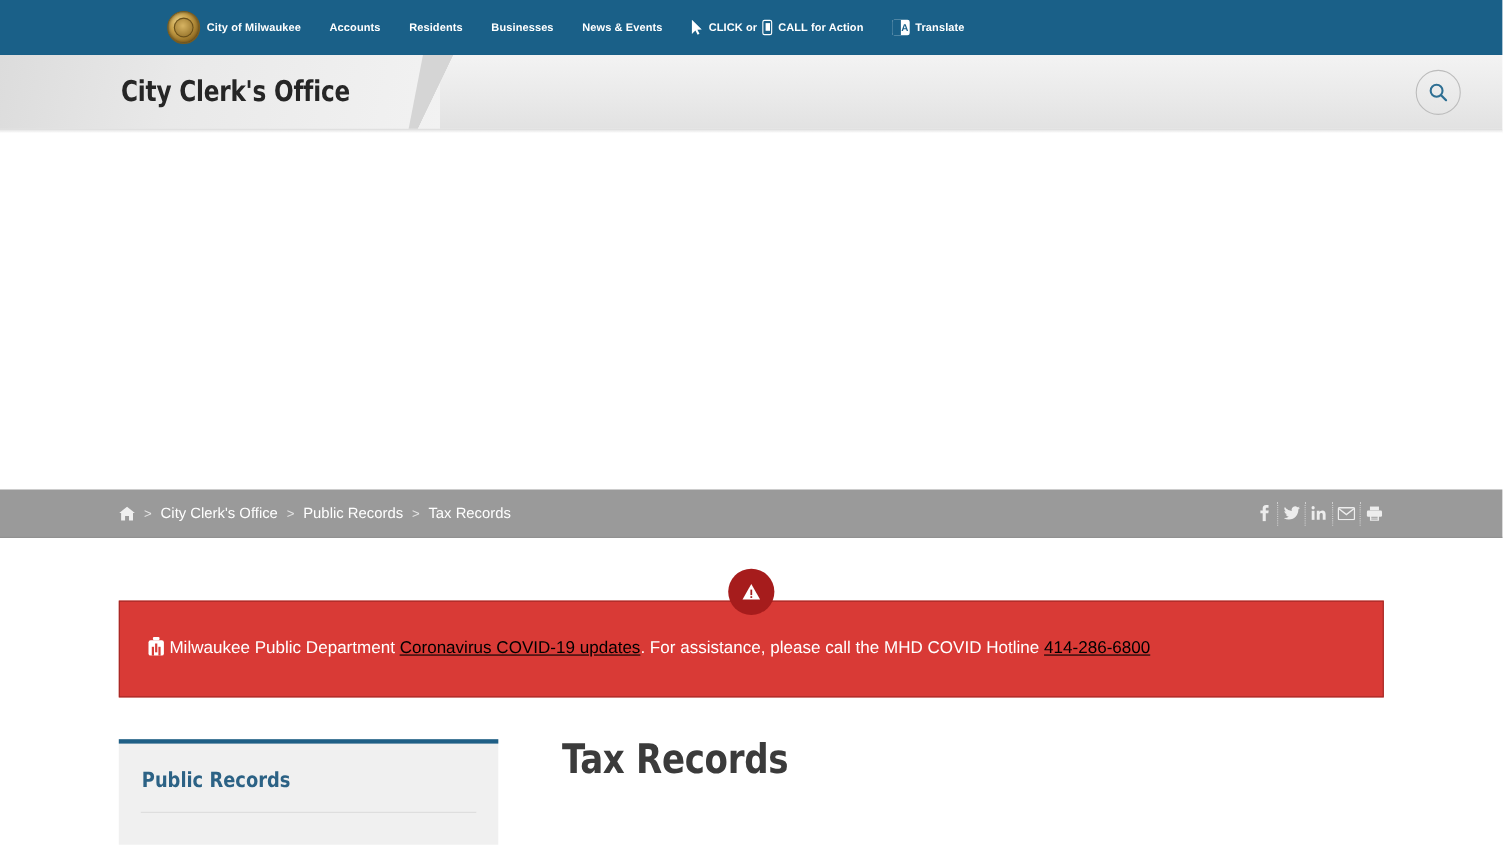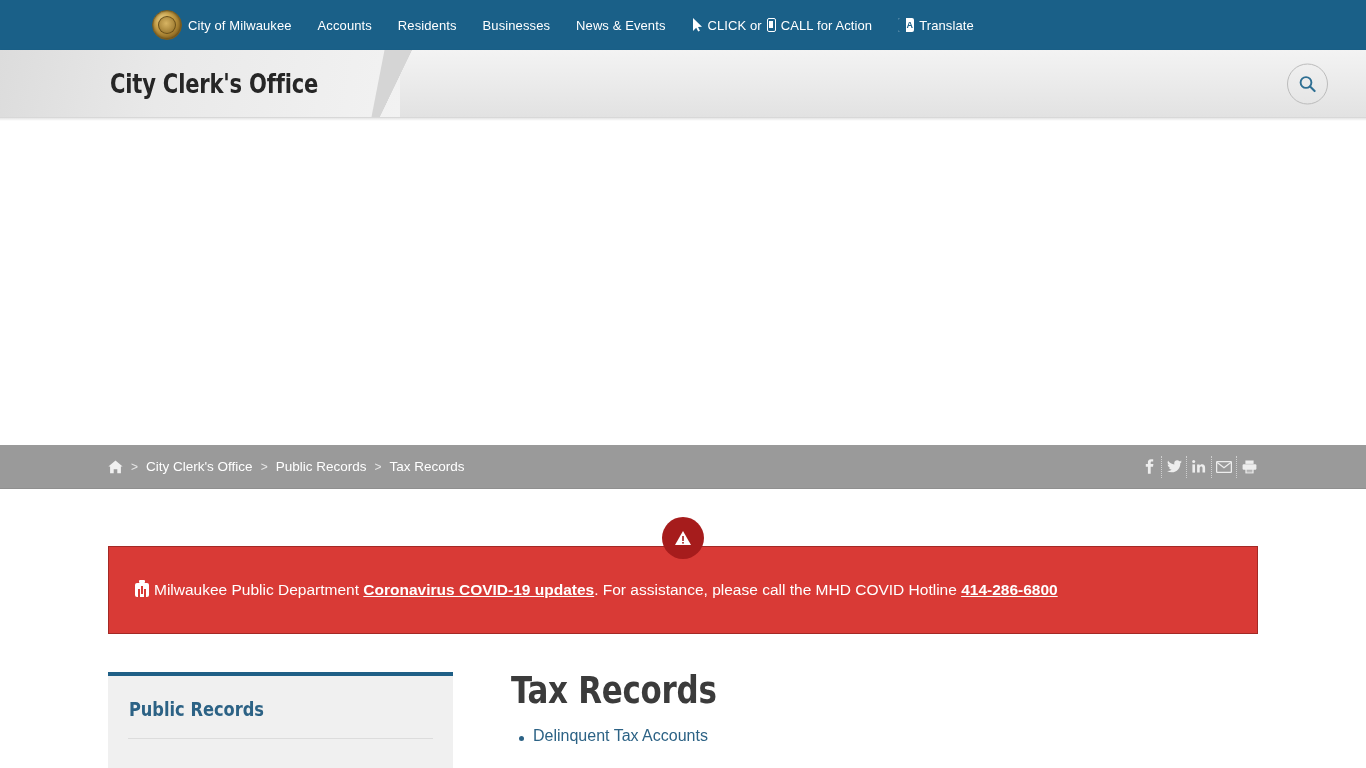--- a/index.html
+++ b/index.html
@@ -15,21 +15,21 @@
   .topbar{
     height:50px; width:100%;
     background:#1a6088;
     display:flex; align-items:center;
     padding-left:152px;
     position:relative;
   }
   .topbar-list{ display:flex; align-items:center; gap:0; }
   .top-item{
     display:flex; align-items:center; gap:6px;
-    color:#ffffff; font-size:13px; font-weight:400;
+    color:#ffffff; font-size:10px; font-weight:700;
     letter-spacing:.1px;
     text-decoration:none; white-space:nowrap;
     padding:0 13px; cursor:pointer;
     font-family:"Liberation Sans", sans-serif;
   }
   .top-item:first-child{ padding-left:0; }
 
   .seal{
     width:30px; height:30px; border-radius:50%;
     background:
@@ -172,21 +172,21 @@
   .alert-box{
     background:#d93a36; border:1px solid #a32925;
     height:88px; display:flex; align-items:center;
     padding-left:26px;
   }
   .alert-text{
     color:#ffffff; font-size:15.5px; line-height:1.3;
     font-family:"Liberation Sans", sans-serif;
   }
   .alert-text a{
-    color:#ffffff; font-weight:700; text-decoration:underline;
+    color:#000000; font-weight:400; text-decoration:underline;
   }
   .kit-ico{
     display:inline-block; width:14px; height:14px;
     background:#fff; border-radius:2px; position:relative;
     margin-right:5px; vertical-align:-2px;
   }
   .kit-ico::before{
     content:""; position:absolute; left:4px; top:-2.5px; width:6px; height:3px;
     background:#fff; border-radius:1px;
   }
@@ -365,20 +365,15 @@
 <div class="content">
 
   <aside class="sidebar">
     <div class="sidebar-title">Public Records</div>
     <div class="sidebar-rule"></div>
     <div class="sidebar-body"></div>
   </aside>
 
   <main class="main">
     <h1 class="page-title">Tax Records</h1>
-    <ul class="link-list">
-      <li>
-        <a>Delinquent Tax Accounts</a>
-      </li>
-    </ul>
   </main>
 
 </div>
 
 </body></html>

